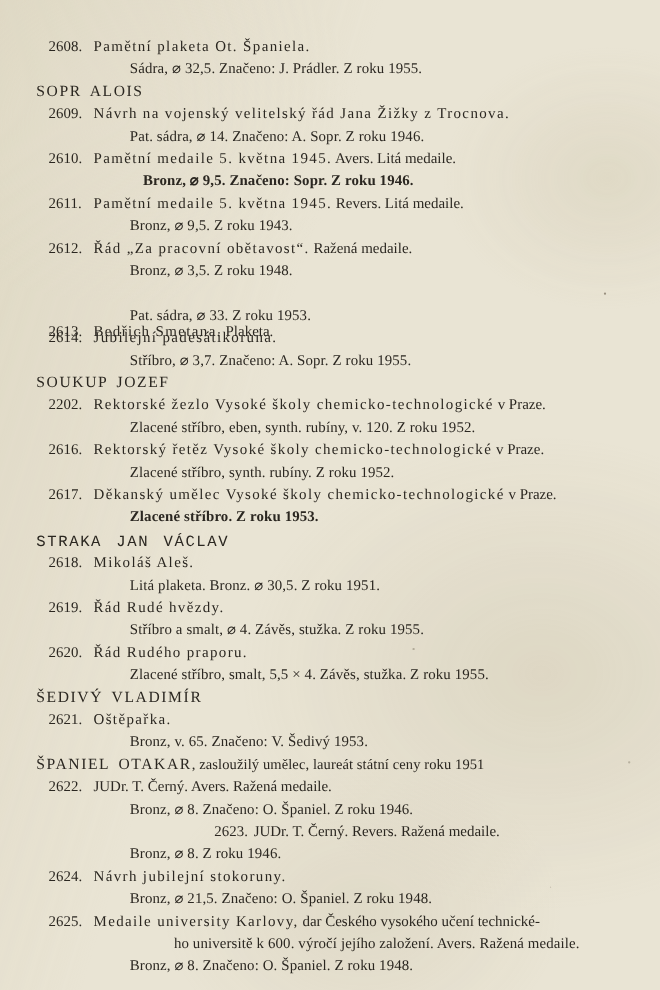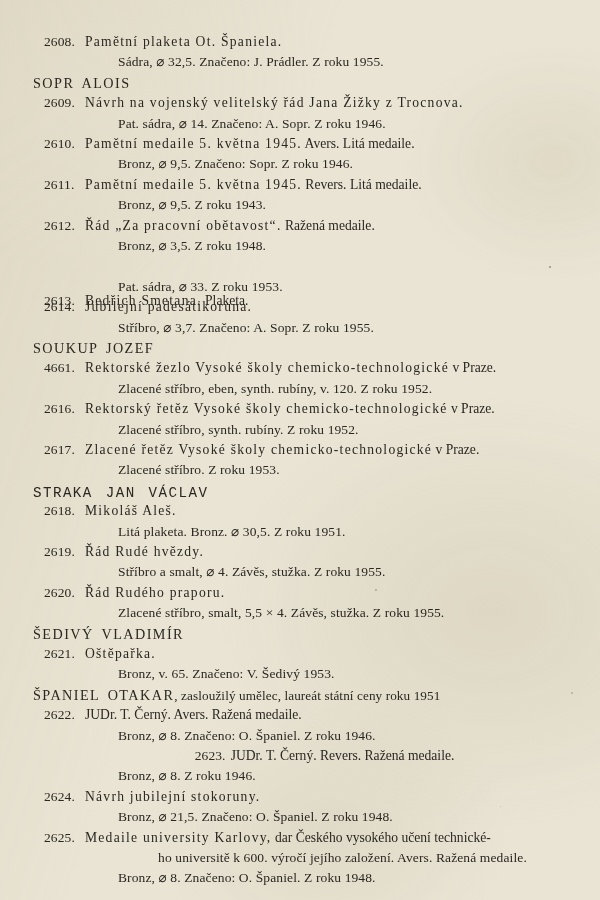--- a/index.html
+++ b/index.html
@@ -119,36 +119,36 @@
 <body>
 
 <div id="page">
   <div class="entries" id="entries">
       <div class="line entry-title" style="position: absolute; left: 0px; right: 0px; top: 32px;"><span class="num">2608.</span><span class="title">Pamětní plaketa Ot. Španiela.</span></div>
       <div class="line entry-desc" style="position: absolute; left: 0px; right: 0px; top: 52.4px;">Sádra, ⌀ 32,5. Značeno: J. Prádler. Z roku 1955.</div>
       <div class="line heading" style="position: absolute; left: 0px; right: 0px; top: 72.8px;"><span>SOPR ALOIS</span></div>
       <div class="line entry-title" style="position: absolute; left: 0px; right: 0px; top: 93.2px;"><span class="num">2609.</span><span class="title">Návrh na vojenský velitelský řád Jana Žižky z Trocnova.</span></div>
       <div class="line entry-desc" style="position: absolute; left: 0px; right: 0px; top: 113.6px;">Pat. sádra, ⌀ 14. Značeno: A. Sopr. Z roku 1946.</div>
       <div class="line entry-title" style="position: absolute; left: 0px; right: 0px; top: 134px;"><span class="num">2610.</span><span class="title">Pamětní medaile 5. května 1945.</span><span class="plain"> Avers. Litá medaile.</span></div>
-      <div class="line entry-desc" style="position: absolute; left: 0px; right: 0px; top: 154.4px;">Bronz, ⌀ 9,5. Značeno: Sopr. Z roku 1946.</div>
+      <div class="line entry-desc" style="position: absolute; left: 12px; right: 0px; top: 154.4px; font-weight: bold;">Bronz, ⌀ 9,5. Značeno: Sopr. Z roku 1946.</div>
       <div class="line entry-title" style="position: absolute; left: 0px; right: 0px; top: 174.8px;"><span class="num">2611.</span><span class="title">Pamětní medaile 5. května 1945.</span><span class="plain"> Revers. Litá medaile.</span></div>
       <div class="line entry-desc" style="position: absolute; left: 0px; right: 0px; top: 195.2px;">Bronz, ⌀ 9,5. Z roku 1943.</div>
       <div class="line entry-title" style="position: absolute; left: 0px; right: 0px; top: 215.6px;"><span class="num">2612.</span><span class="title">Řád „Za pracovní obětavost“.</span><span class="plain"> Ražená medaile.</span></div>
       <div class="line entry-desc" style="position: absolute; left: 0px; right: 0px; top: 236px;">Bronz, ⌀ 3,5. Z roku 1948.</div>
       <div class="line entry-title" style="position: absolute; left: 0px; right: 0px; top: 256.4px; margin-top: 35px;"><span class="num">2613.</span><span class="title">Bedřich Smetana.</span><span class="plain"> Plaketa.</span></div>
       <div class="line entry-desc" style="position: absolute; left: 0px; right: 0px; top: 276.8px;">Pat. sádra, ⌀ 33. Z roku 1953.</div>
       <div class="line entry-title" style="position: absolute; left: 0px; right: 0px; top: 297.2px;"><span class="num">2614.</span><span class="title">Jubilejní padesátikoruna.</span></div>
       <div class="line entry-desc" style="position: absolute; left: 0px; right: 0px; top: 317.6px;">Stříbro, ⌀ 3,7. Značeno: A. Sopr. Z roku 1955.</div>
       <div class="line heading" style="position: absolute; left: 0px; right: 0px; top: 338px;"><span>SOUKUP JOZEF</span></div>
-      <div class="line entry-title" style="position: absolute; left: 0px; right: 0px; top: 358.4px;"><span class="num">4661.</span><span class="title">Rektorské žezlo Vysoké školy chemicko-technologické</span><span class="plain"> v Praze.</span></div>
+      <div class="line entry-title" style="position: absolute; left: 0px; right: 0px; top: 358.4px;"><span class="num">2202.</span><span class="title">Rektorské žezlo Vysoké školy chemicko-technologické</span><span class="plain"> v Praze.</span></div>
       <div class="line entry-desc" style="position: absolute; left: 0px; right: 0px; top: 378.8px;">Zlacené stříbro, eben, synth. rubíny, v. 120. Z roku 1952.</div>
       <div class="line entry-title" style="position: absolute; left: 0px; right: 0px; top: 399.2px;"><span class="num">2616.</span><span class="title">Rektorský řetěz Vysoké školy chemicko-technologické</span><span class="plain"> v Praze.</span></div>
       <div class="line entry-desc" style="position: absolute; left: 0px; right: 0px; top: 419.6px;">Zlacené stříbro, synth. rubíny. Z roku 1952.</div>
-      <div class="line entry-title" style="position: absolute; left: 0px; right: 0px; top: 440px;"><span class="num">2617.</span><span class="title">Zlacené řetěz Vysoké školy chemicko-technologické</span><span class="plain"> v Praze.</span></div>
-      <div class="line entry-desc" style="position: absolute; left: 0px; right: 16px; top: 460.4px;">Zlacené stříbro. Z roku 1953.</div>
+      <div class="line entry-title" style="position: absolute; left: 0px; right: 0px; top: 440px;"><span class="num">2617.</span><span class="title">Děkanský umělec Vysoké školy chemicko-technologické</span><span class="plain"> v Praze.</span></div>
+      <div class="line entry-desc" style="position: absolute; left: 0px; right: 16px; top: 460.4px; font-weight: bold;">Zlacené stříbro. Z roku 1953.</div>
       <div class="line heading" style="position: absolute; left: 0px; right: 0px; top: 483px; font-family: Liberation Mono, monospace;"><span>STRAKA JAN VÁCLAV</span></div>
       <div class="line entry-title" style="position: absolute; left: 0px; right: 0px; top: 501.2px;"><span class="num">2618.</span><span class="title">Mikoláš Aleš.</span></div>
       <div class="line entry-desc" style="position: absolute; left: 0px; right: 0px; top: 521.6px;">Litá plaketa. Bronz. ⌀ 30,5. Z roku 1951.</div>
       <div class="line entry-title" style="position: absolute; left: 0px; right: 0px; top: 542px;"><span class="num">2619.</span><span class="title">Řád Rudé hvězdy.</span></div>
       <div class="line entry-desc" style="position: absolute; left: 0px; right: 0px; top: 562.4px;">Stříbro a smalt, ⌀ 4. Závěs, stužka. Z roku 1955.</div>
       <div class="line entry-title" style="position: absolute; left: 0px; right: 0px; top: 582.8px;"><span class="num">2620.</span><span class="title">Řád Rudého praporu.</span></div>
       <div class="line entry-desc" style="position: absolute; left: 0px; right: 0px; top: 603.2px;">Zlacené stříbro, smalt, 5,5 × 4. Závěs, stužka. Z roku 1955.</div>
       <div class="line heading" style="position: absolute; left: 0px; right: 0px; top: 623.6px;"><span>ŠEDIVÝ VLADIMÍR</span></div>
       <div class="line entry-title" style="position: absolute; left: 0px; right: 0px; top: 644px;"><span class="num">2621.</span><span class="title">Oštěpařka.</span></div>
       <div class="line entry-desc" style="position: absolute; left: 0px; right: 0px; top: 664.4px;">Bronz, v. 65. Značeno: V. Šedivý 1953.</div>

